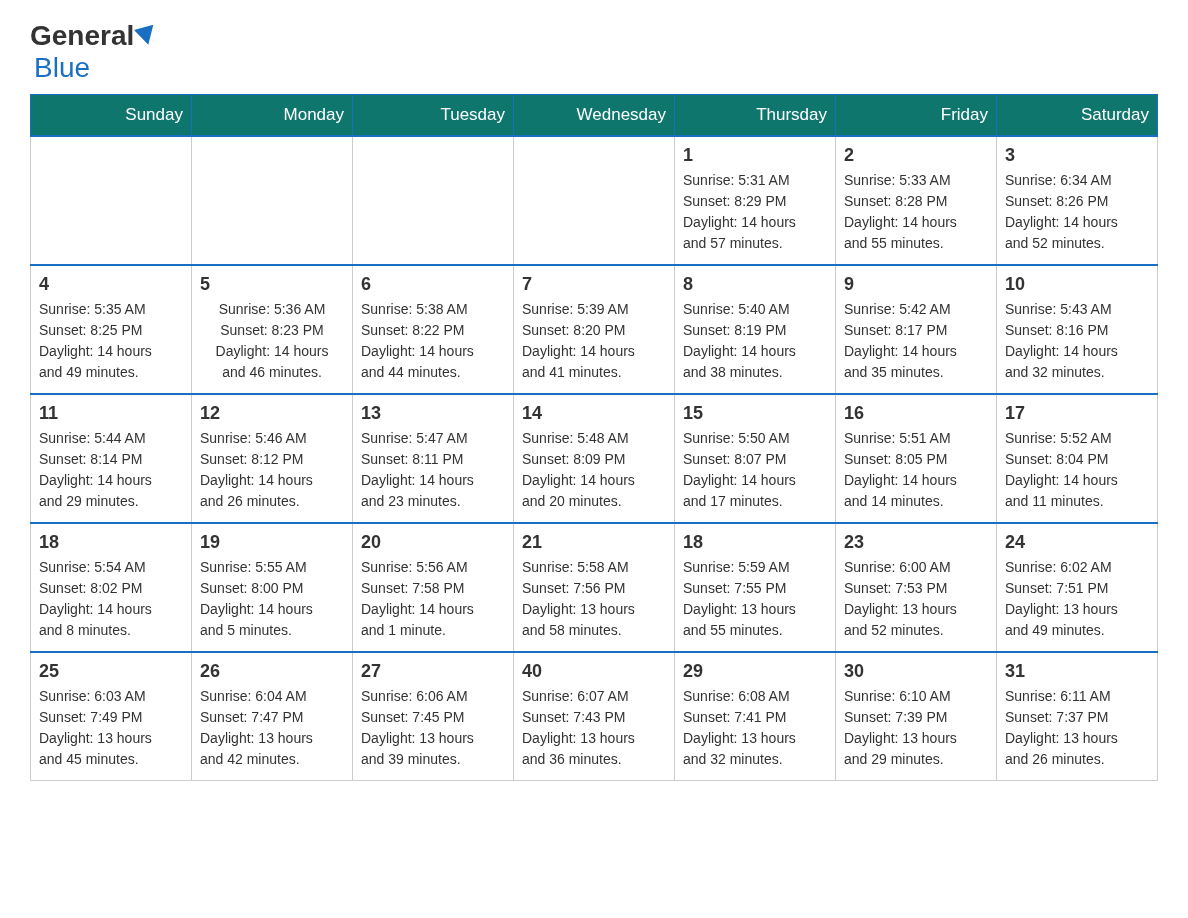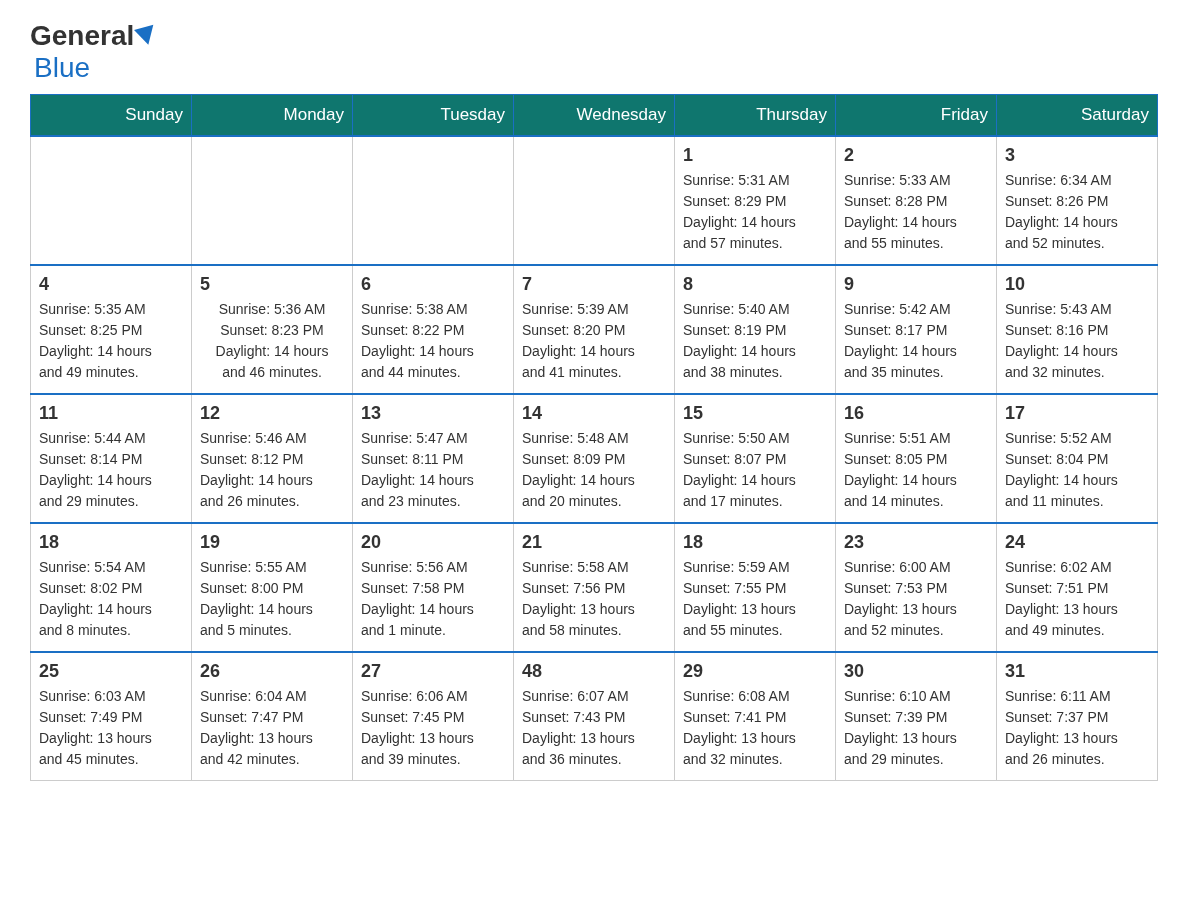--- a/index.html
+++ b/index.html
@@ -323,21 +323,21 @@
 and 42 minutes.</div>
         </td>
         <td>
           <span class="day-number">27</span>
           <div class="day-info" style="white-space: pre-line;">Sunrise: 6:06 AM
 Sunset: 7:45 PM
 Daylight: 13 hours
 and 39 minutes.</div>
         </td>
         <td>
-          <span class="day-number">48</span>
+          <span class="day-number">40</span>
           <div class="day-info" style="white-space: pre-line;">Sunrise: 6:07 AM
 Sunset: 7:43 PM
 Daylight: 13 hours
 and 36 minutes.</div>
         </td>
         <td>
           <span class="day-number">29</span>
           <div class="day-info" style="white-space: pre-line;">Sunrise: 6:08 AM
 Sunset: 7:41 PM
 Daylight: 13 hours

